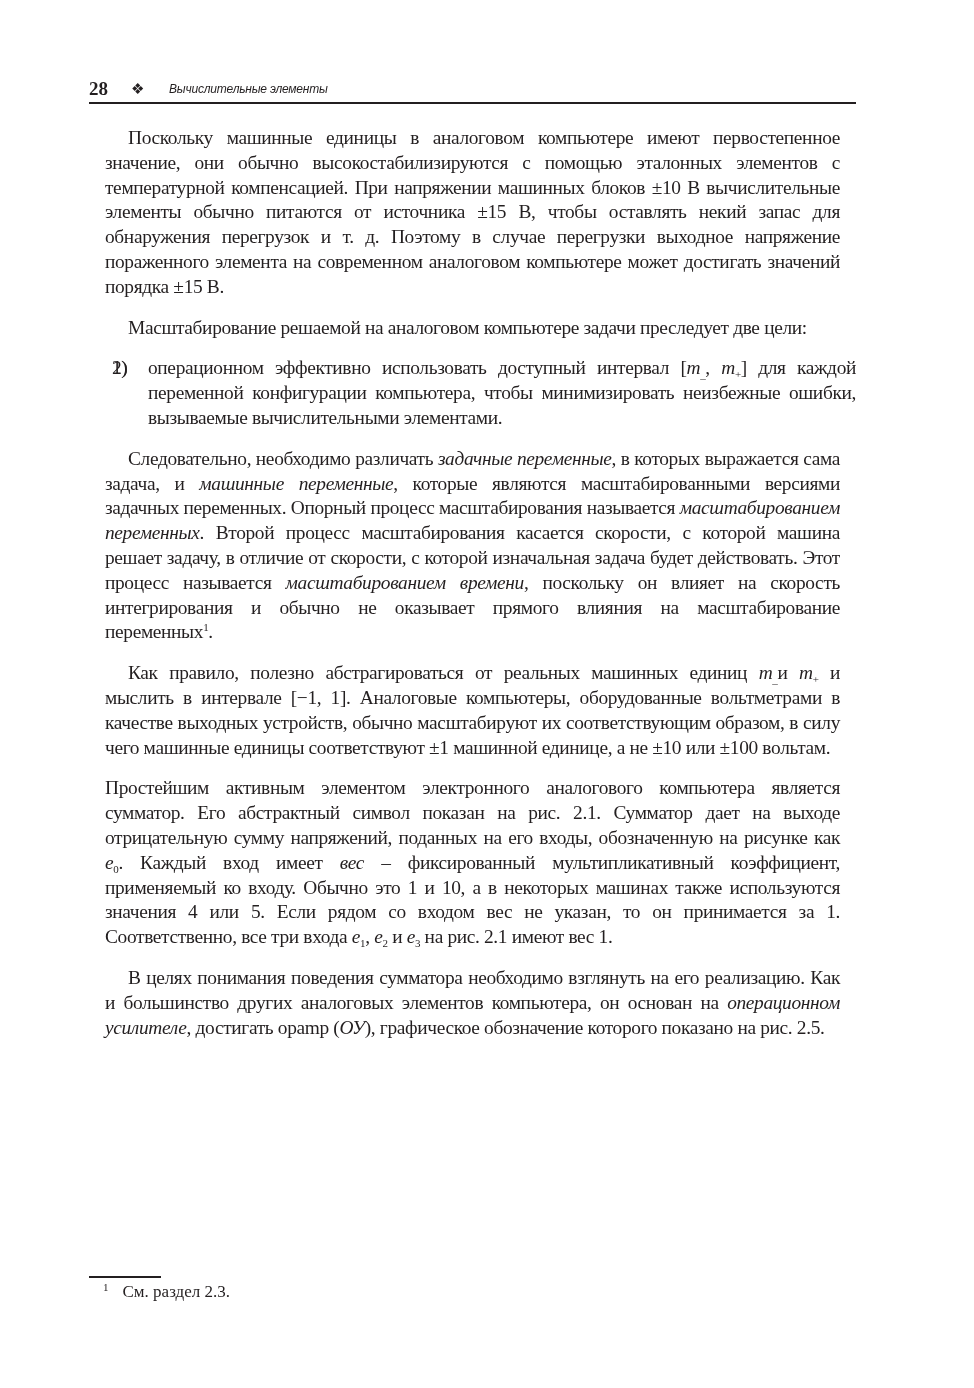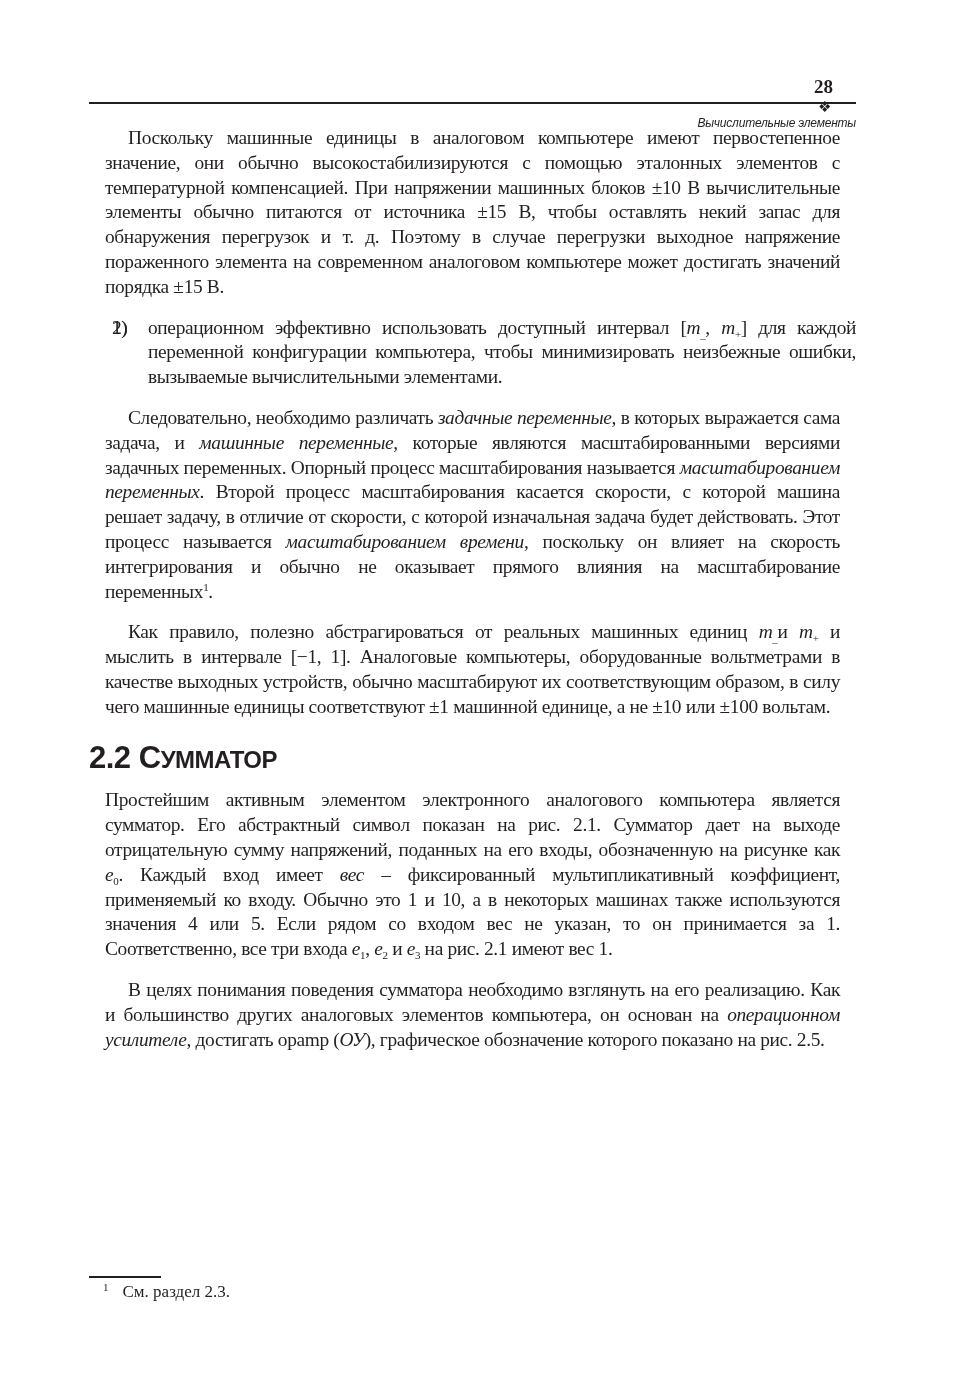--- a/index.html
+++ b/index.html
@@ -1,22 +1,21 @@
 <!DOCTYPE html>
 <html><head>
 <meta charset="utf-8">
 <style>
   html, body { margin: 0; padding: 0; background: #ffffff; }
   body { width: 974px; height: 1388px; position: relative; overflow: hidden; color: #231f20; }
   .page { position: absolute; left: 89px; top: 76px; width: 767px; }
   .running-head {
-    display: flex; align-items: flex-end; height: 26px;
+    display: flex; align-items: center; height: 26px;
     border-bottom: 2px solid #231f20;
     font-family: "Liberation Sans", sans-serif;
-    flex-direction: column;
   }
   .folio { font-family: "Liberation Serif", serif; font-weight: bold; font-size: 19px; width: 42px; }
   .diamond { font-size: 15px; width: 38px; }
   .chapter-title { font-size: 12px; letter-spacing: -0.2px; font-style: italic; }
   .body-text {
     font-family: "Liberation Serif", serif; font-size: 19.4px; line-height: 24.8px;
     text-align: justify; letter-spacing: -0.35px; margin: 0;
   }
   .body-text p { margin: 16px; text-indent: 23px; }
   .body-text p.noindent { text-indent: 0; }
@@ -46,36 +45,36 @@
 <div class="page">
 
   <div class="running-head">
     <span class="folio">28</span>
     <span class="diamond">❖</span>
     <span class="chapter-title">Вычислительные элементы</span>
   </div>
 
   <div class="body-text">
     <p class="first">Поскольку машинные единицы в аналоговом компьютере имеют первостепенное значение, они обычно высокостабилизируются с помощью эталонных элементов с температурной компенсацией. При напряжении машинных блоков ±10 В вычислительные элементы обычно питаются от источника ±15 В, чтобы оставлять некий запас для обнаружения перегрузок и т. д. Поэтому в случае перегрузки выходное напряжение пораженного элемента на современном аналоговом компьютере может достигать значений порядка ±15 В.</p>
+    <p>Масштабирование решаемой на аналоговом компьютере задачи преследует две цели:</p>
 
     <ol class="goals">
       <li>
         <span class="num">1)</span>
       </li>
       <li>
         <span class="num">2)</span>
         <span><span>операционном эффективно использовать доступный интервал [</span><em>m</em><sub>_</sub><span>, </span><em>m</em><sub>+</sub><span>] для каждой переменной конфигурации компьютера, чтобы минимизировать неизбежные ошибки, вызываемые вычислительными элементами.</span></span>
       </li>
     </ol>
 
     <p><span>Следовательно, необходимо различать </span><em>задачные переменные</em><span>, в которых выражается сама задача, и </span><em>машинные переменные</em><span>, которые являются масштабированными версиями задачных переменных. Опорный процесс масштабирования называется </span><em>масштабированием переменных</em><span>. Второй процесс масштабирования касается скорости, с которой машина решает задачу, в отличие от скорости, с которой изначальная задача будет действовать. Этот процесс называется </span><em>масштабированием времени</em><span>, поскольку он влияет на скорость интегрирования и обычно не оказывает прямого влияния на масштабирование переменных</span><sup>1</sup><span>.</span></p>
 
     <p><span>Как правило, полезно абстрагироваться от реальных машинных единиц </span><em>m</em><sub>_</sub><span>и </span><em>m</em><sub>+</sub><span> и мыслить в интервале [−1, 1]. Аналоговые компьютеры, оборудованные вольтметрами в качестве выходных устройств, обычно масштабируют их соответствующим образом, в силу чего машинные единицы соответствуют ±1 машинной единице, а не ±10 или ±100 вольтам.</span></p>
 
-    <h2 class="section"><span>2.2</span> <span><span>С</span><span class="sc">УММАТОР</span></span></h2>
 
     <p class="noindent"><span>Простейшим активным элементом электронного аналогового компьютера является сумматор. Его абстрактный символ показан на рис. 2.1. Сумматор дает на выходе отрицательную сумму напряжений, поданных на его входы, обозначенную на рисунке как </span><em>e</em><sub>0</sub><span>. Каждый вход имеет </span><em>вес</em><span> – фиксированный мультипликативный коэффициент, применяемый ко входу. Обычно это 1 и 10, а в некоторых машинах также используются значения 4 или 5. Если рядом со входом вес не указан, то он принимается за 1. Соответственно, все три входа </span><em>e</em><sub>1</sub><span>, </span><em>e</em><sub>2</sub><span> и </span><em>e</em><sub>3</sub><span> на рис. 2.1 имеют вес 1.</span></p>
 
     <p><span>В целях понимания поведения сумматора необходимо взглянуть на его реализацию. Как и большинство других аналоговых элементов компьютера, он основан на </span><em>операционном усилителе</em><span>, достигать opamp (</span><em>ОУ</em><span>), графическое обозначение которого показано на рис. 2.5.</span></p>
   </div>
 </div>
 
 <div class="footnote-rule"></div>
 <div class="footnote">
   <span class="fn-mark">1</span><span>См. раздел 2.3.</span>

